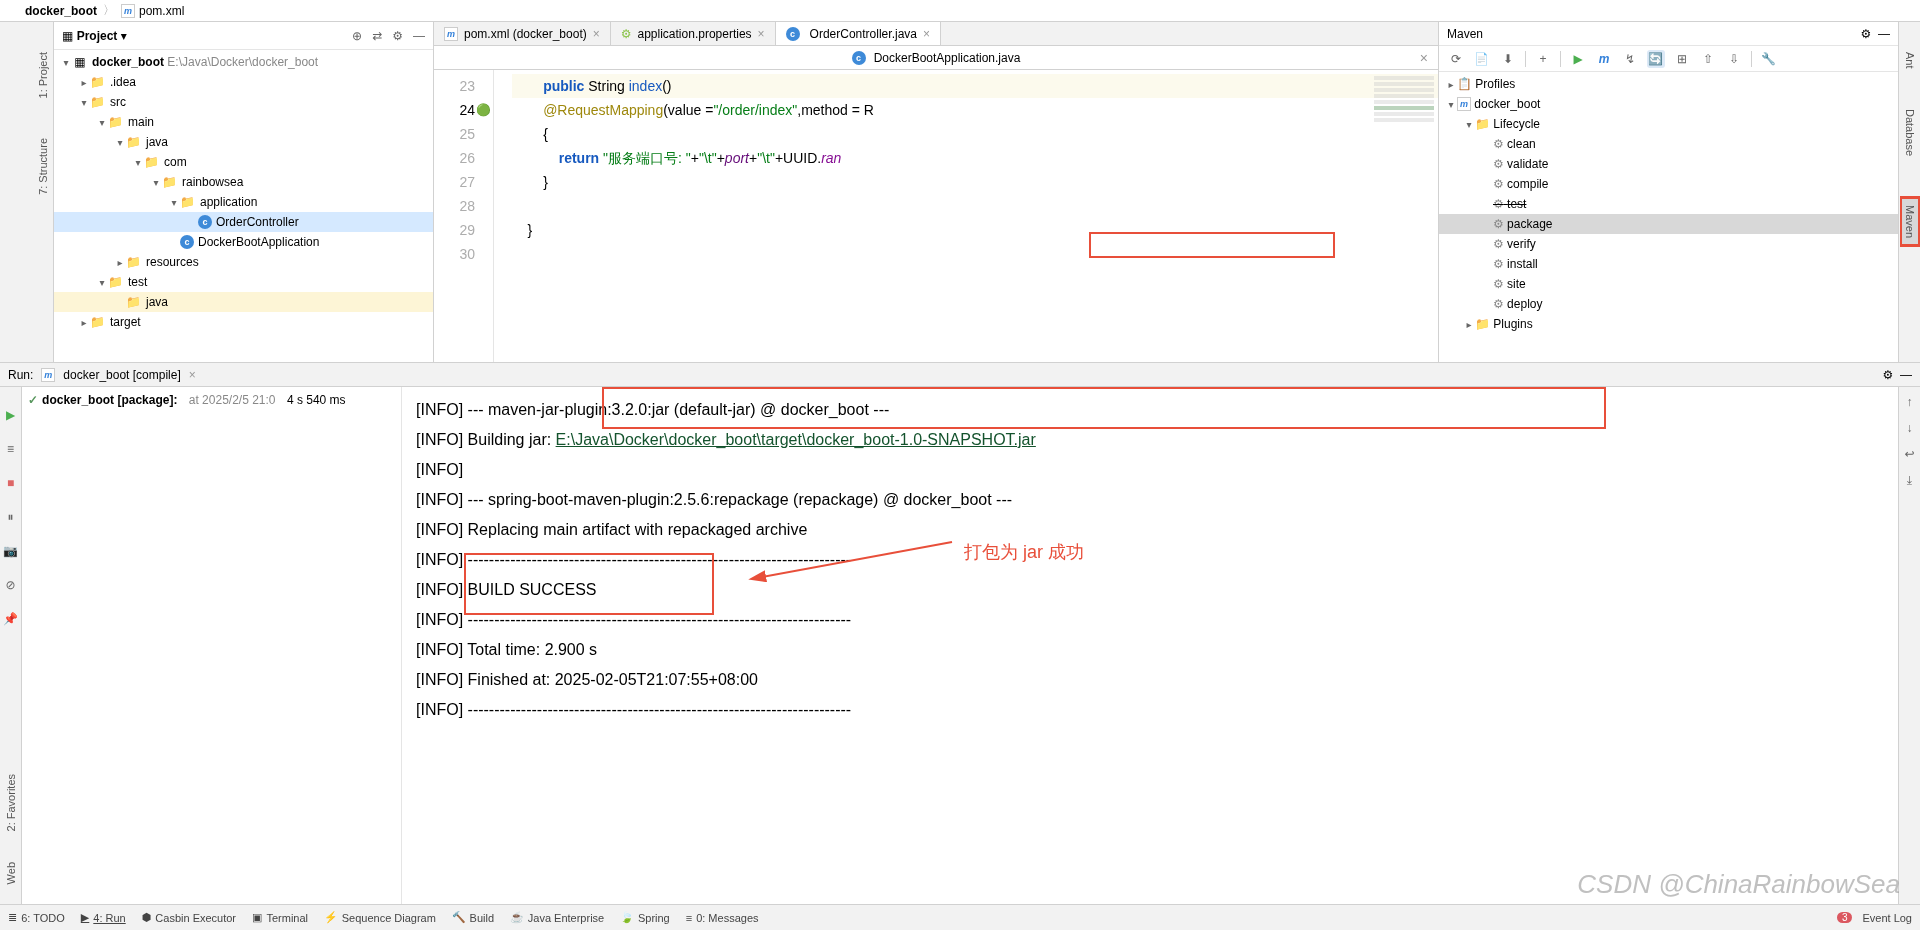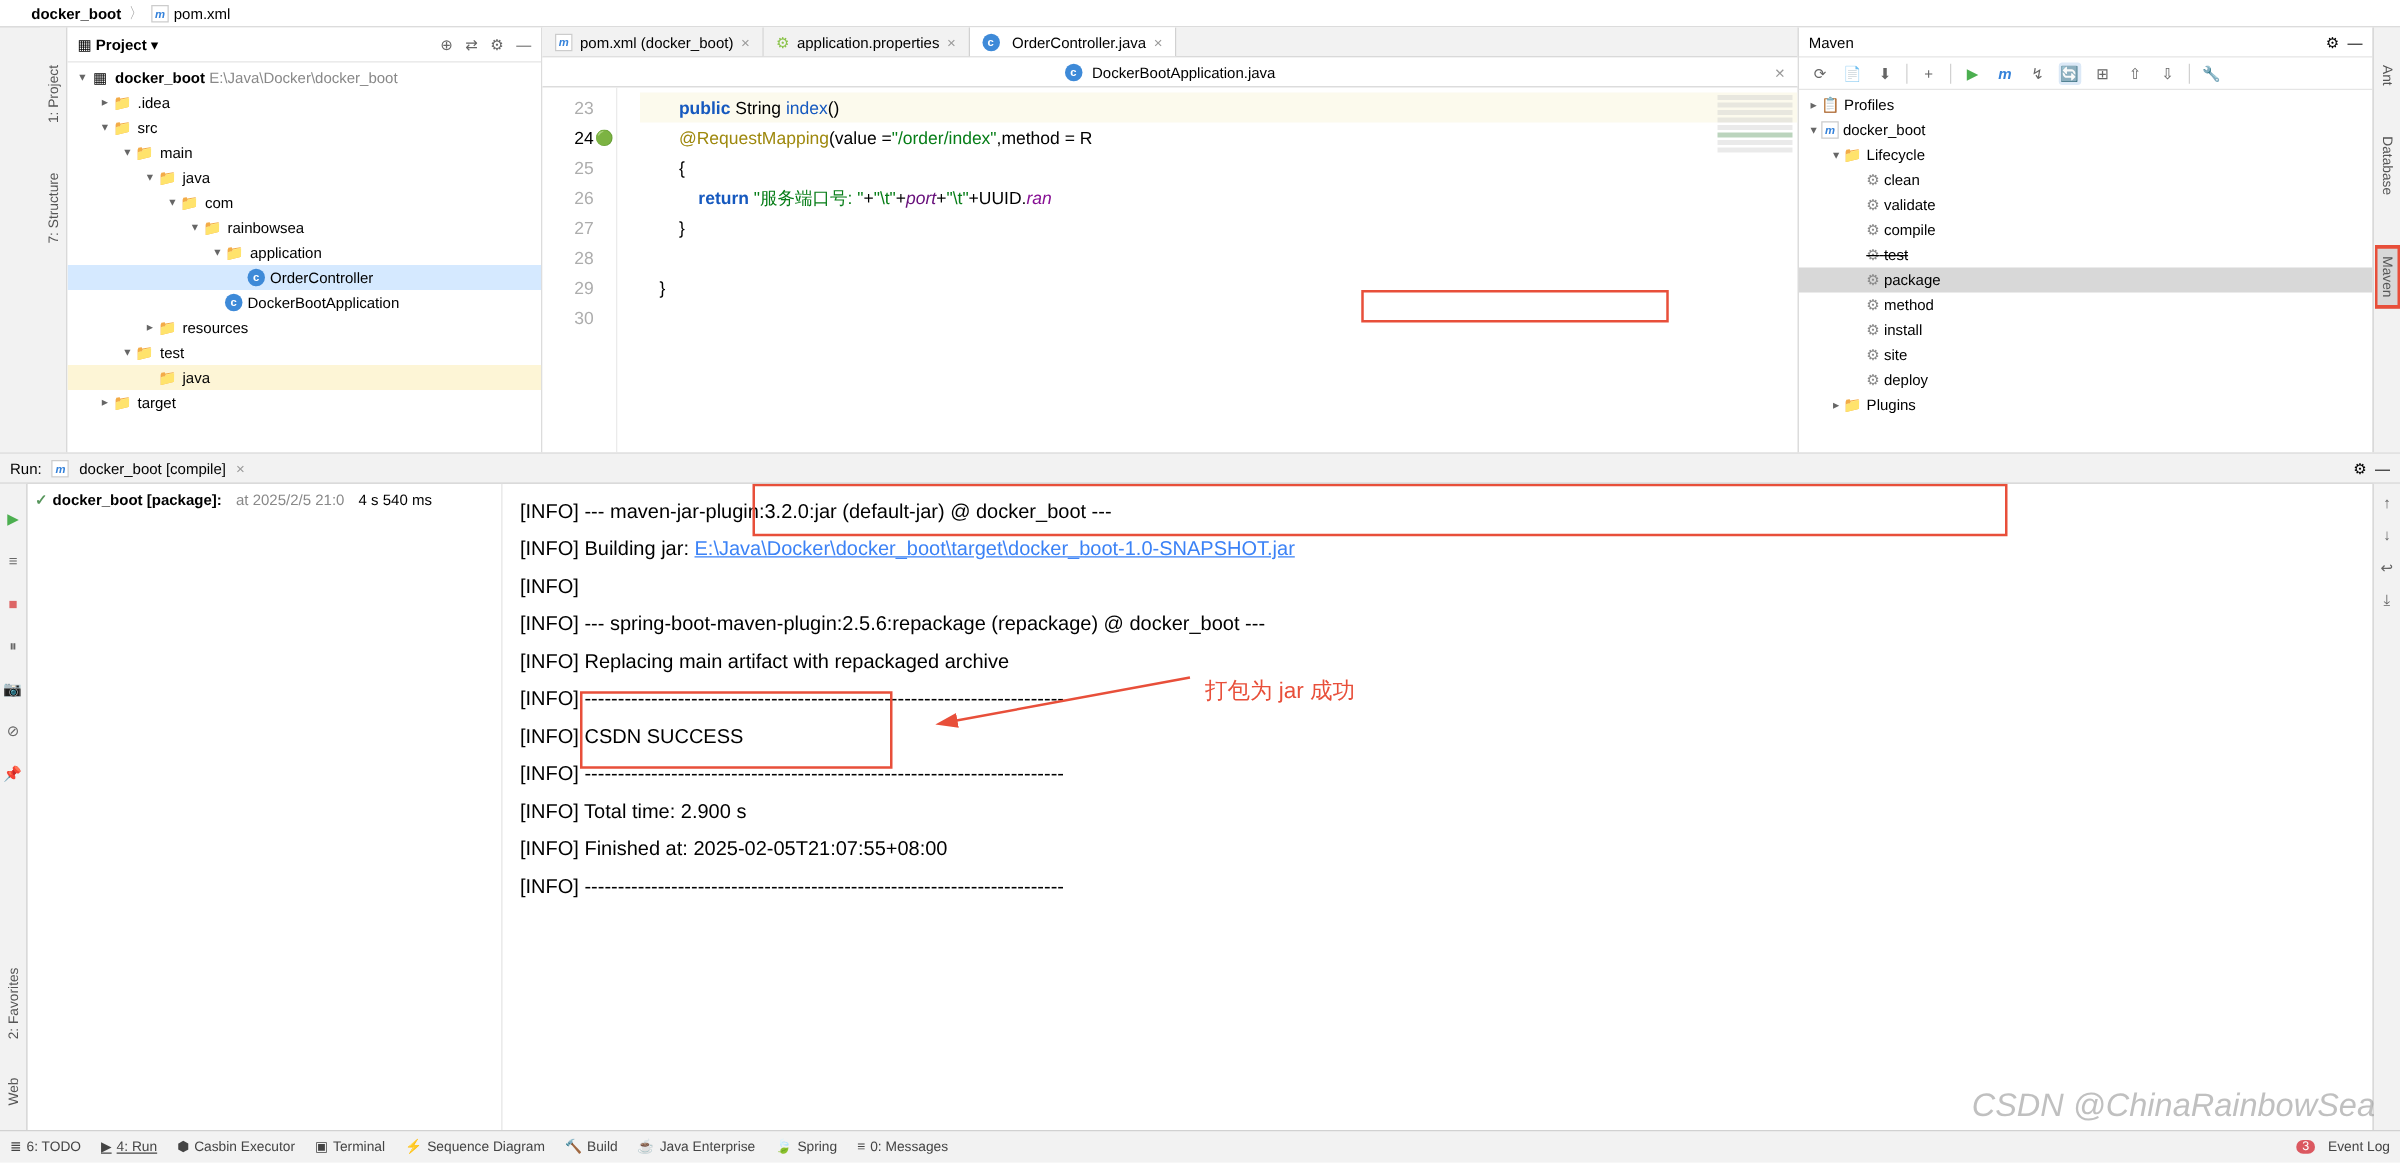--- a/index.html
+++ b/index.html
@@ -72,21 +72,21 @@
 .run-panel { position: absolute; top: 362px; left: 0; right: 0; bottom: 26px; background: #fff; border-top: 1px solid #d1d1d1; display: flex; flex-direction: column; }
 .run-header { height: 24px; border-bottom: 1px solid #d1d1d1; display: flex; align-items: center; padding: 0 8px; background: #f2f2f2; justify-content: space-between; }
 .run-header-left { display: flex; align-items: center; gap: 8px; }
 .run-body { flex: 1; display: flex; }
 .run-left { width: 22px; background: #f2f2f2; border-right: 1px solid #d1d1d1; display: flex; flex-direction: column; align-items: center; padding-top: 20px; gap: 18px; }
 .run-left .ricon { width: 16px; height: 16px; color: #666; cursor: pointer; display: flex; align-items: center; justify-content: center; }
 .run-tree { width: 380px; border-right: 1px solid #e5e5e5; padding: 4px; }
 .run-tree-row { display: flex; align-items: center; gap: 4px; padding: 2px; font-size: 12px; }
 .ok-icon { color: #57965c; font-weight: bold; }
 .run-console { flex: 1; padding: 8px 14px; font-family: Consolas, monospace; font-size: 16px; line-height: 30px; position: relative; overflow: hidden; }
-.run-console .link { color: #3b82f6; text-decoration: underline; }
+.run-console .link { color: #14532d; text-decoration: underline; }
 .run-right-tools { width: 22px; background: #f2f2f2; border-left: 1px solid #d1d1d1; display: flex; flex-direction: column; align-items: center; padding-top: 8px; gap: 12px; color: #666; }
 
 .redbox1 { position: absolute; border: 2px solid #e84f3a; pointer-events: none; }
 .ann-text { position: absolute; color: #e84f3a; font-size: 18px; font-family: sans-serif; }
 .arrow { position: absolute; pointer-events: none; }
 .watermark { position: absolute; bottom: 30px; right: 20px; color: rgba(130,130,130,0.5); font-size: 26px; font-style: italic; font-family: Arial; }
 
 .status-bar { position: absolute; bottom: 0; left: 0; right: 0; height: 26px; background: #f2f2f2; border-top: 1px solid #d1d1d1; display: flex; align-items: center; padding: 0 8px; justify-content: space-between; font-size: 11px; }
 .status-left { display: flex; align-items: center; gap: 16px; }
 .status-item { display: flex; align-items: center; gap: 4px; cursor: pointer; color: #444; }
@@ -280,21 +280,21 @@
     </div>
     <div class="maven-tree">
       <div class="maven-row" style="padding-left:6px"><span class="tree-toggle">▸</span><span>📋</span>&nbsp;<span>Profiles</span></div>
       <div class="maven-row" style="padding-left:6px"><span class="tree-toggle">▾</span><span class="mvn-icon">m</span>&nbsp;<span>docker_boot</span></div>
       <div class="maven-row" style="padding-left:24px"><span class="tree-toggle">▾</span><span>📁</span>&nbsp;<span>Lifecycle</span></div>
       <div class="maven-row" style="padding-left:54px"><span class="gear">⚙</span>&nbsp;<span>clean</span></div>
       <div class="maven-row" style="padding-left:54px"><span class="gear">⚙</span>&nbsp;<span>validate</span></div>
       <div class="maven-row" style="padding-left:54px"><span class="gear">⚙</span>&nbsp;<span>compile</span></div>
       <div class="maven-row" style="padding-left:54px;text-decoration:line-through"><span class="gear">⚙</span>&nbsp;<span>test</span></div>
       <div class="maven-row selected" style="padding-left:54px"><span class="gear">⚙</span>&nbsp;<span>package</span></div>
-      <div class="maven-row" style="padding-left:54px"><span class="gear">⚙</span>&nbsp;<span>method</span></div>
+      <div class="maven-row" style="padding-left:54px"><span class="gear">⚙</span>&nbsp;<span>verify</span></div>
       <div class="maven-row" style="padding-left:54px"><span class="gear">⚙</span>&nbsp;<span>install</span></div>
       <div class="maven-row" style="padding-left:54px"><span class="gear">⚙</span>&nbsp;<span>site</span></div>
       <div class="maven-row" style="padding-left:54px"><span class="gear">⚙</span>&nbsp;<span>deploy</span></div>
       <div class="maven-row" style="padding-left:24px"><span class="tree-toggle">▸</span><span>📁</span>&nbsp;<span>Plugins</span></div>
     </div>
   </div>
 
   <div class="right-gutter">
     <div class="vlabel">Ant</div>
     <div class="vlabel">Database</div>
@@ -328,21 +328,21 @@
         <b>docker_boot [package]:</b>&nbsp;<span class="gray-text">at 2025/2/5 21:0</span>&nbsp;<span>4 s 540 ms</span>
       </div>
     </div>
     <div class="run-console">
       <div>[INFO] --- maven-jar-plugin:3.2.0:jar (default-jar) @ docker_boot ---</div>
       <div><span>[INFO] Building jar: </span><span class="link">E:\Java\Docker\docker_boot\target\docker_boot-1.0-SNAPSHOT.jar</span></div>
       <div>[INFO]</div>
       <div>[INFO] --- spring-boot-maven-plugin:2.5.6:repackage (repackage) @ docker_boot ---</div>
       <div>[INFO] Replacing main artifact with repackaged archive</div>
       <div>[INFO] ------------------------------------------------------------------------</div>
-      <div>[INFO] CSDN SUCCESS</div>
+      <div>[INFO] BUILD SUCCESS</div>
       <div>[INFO] ------------------------------------------------------------------------</div>
       <div>[INFO] Total time:  2.900 s</div>
       <div>[INFO] Finished at: 2025-02-05T21:07:55+08:00</div>
       <div>[INFO] ------------------------------------------------------------------------</div>
 
       <div class="redbox1" style="top:0px; left:200px; width:1004px; height:42px;"></div>
       <div class="redbox1" style="top:166px; left:62px; width:250px; height:62px;"></div>
       <div class="ann-text" style="top:150px; left:562px;">打包为 jar 成功</div>
       <svg class="arrow" style="top:150px; left:340px;" width="220" height="50">
           <defs>

